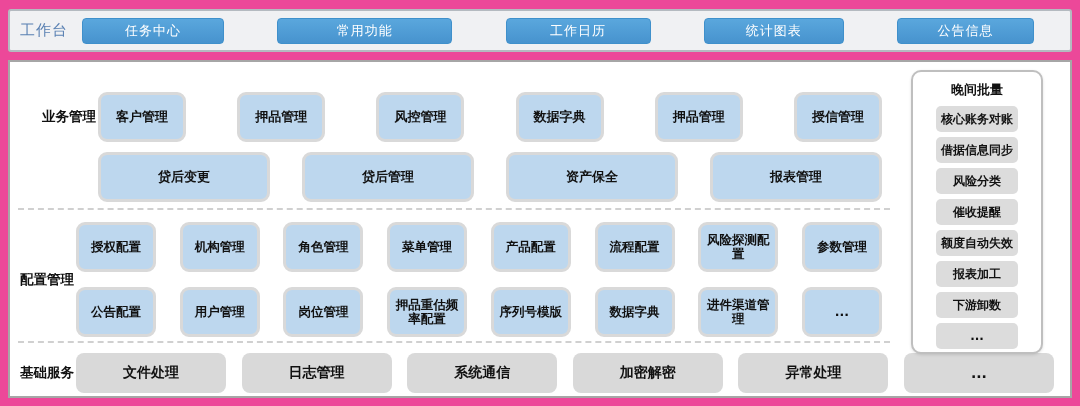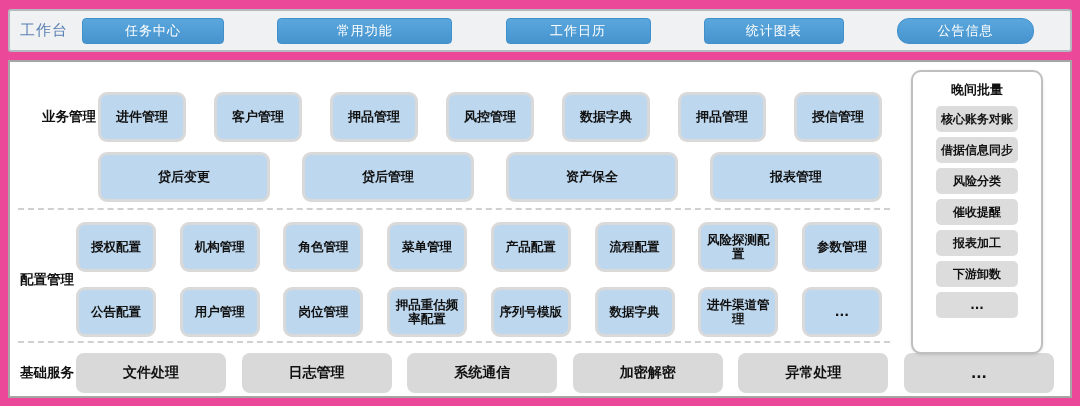--- a/index.html
+++ b/index.html
@@ -25,21 +25,21 @@
     height:26px; border-radius:4px; color:#ffffff; font-size:13px;
     background:linear-gradient(#5aa7dd,#4793ce);
     border:1px solid #3f90cb;
     display:flex; align-items:center; justify-content:center;
     cursor:pointer; letter-spacing:1px;
   }
   .topbar-buttons .top-btn:nth-child(1){ width:142px; }
   .topbar-buttons .top-btn:nth-child(2){ width:175px; }
   .topbar-buttons .top-btn:nth-child(3){ width:145px; }
   .topbar-buttons .top-btn:nth-child(4){ width:140px; }
-  .topbar-buttons .top-btn:nth-child(5){ width:137px;border-radius:12px; }
+  .topbar-buttons .top-btn:nth-child(5){ width:137px; }
 
   
   .main {
     position:absolute; left:8px; right:8px; top:60px; bottom:8px;
     background:#ffffff; border:2px solid #a6a6a6;
   }
   .section { display:flex; }
   .side-label {
     flex:0 0 58px; margin-left:8px; font-weight:bold; font-size:13.5px; color:#111;
     display:flex; align-items:center; justify-content:center; text-align:center;
@@ -110,21 +110,20 @@
         <div class="top-btn">公告信息</div>
       </div>
   </div>
 
   <div class="main">
 
     <div class="section sec-business">
       <div class="side-label">业务管理</div>
       <div class="cards-area">
         <div class="card-row">
-            <div class="card biz">进件管理</div>
             <div class="card biz">客户管理</div>
             <div class="card biz">押品管理</div>
             <div class="card biz">风控管理</div>
             <div class="card biz">数据字典</div>
             <div class="card biz">押品管理</div>
             <div class="card biz">授信管理</div>
           </div>
         <div class="card-row">
             <div class="card wide">贷后变更</div>
             <div class="card wide">贷后管理</div>
@@ -178,20 +177,21 @@
       </div>
     </div>
 
     <div class="night-panel">
       <div class="night-title">晚间批量</div>
       <div class="night-items">
           <div>核心账务对账</div>
           <div>借据信息同步</div>
           <div>风险分类</div>
           <div>催收提醒</div>
+          <div>额度自动失效</div>
           <div>报表加工</div>
           <div>下游卸数</div>
           <div>...</div>
         </div>
     </div>
 
   </div>
 </div>
 
 </body></html>

